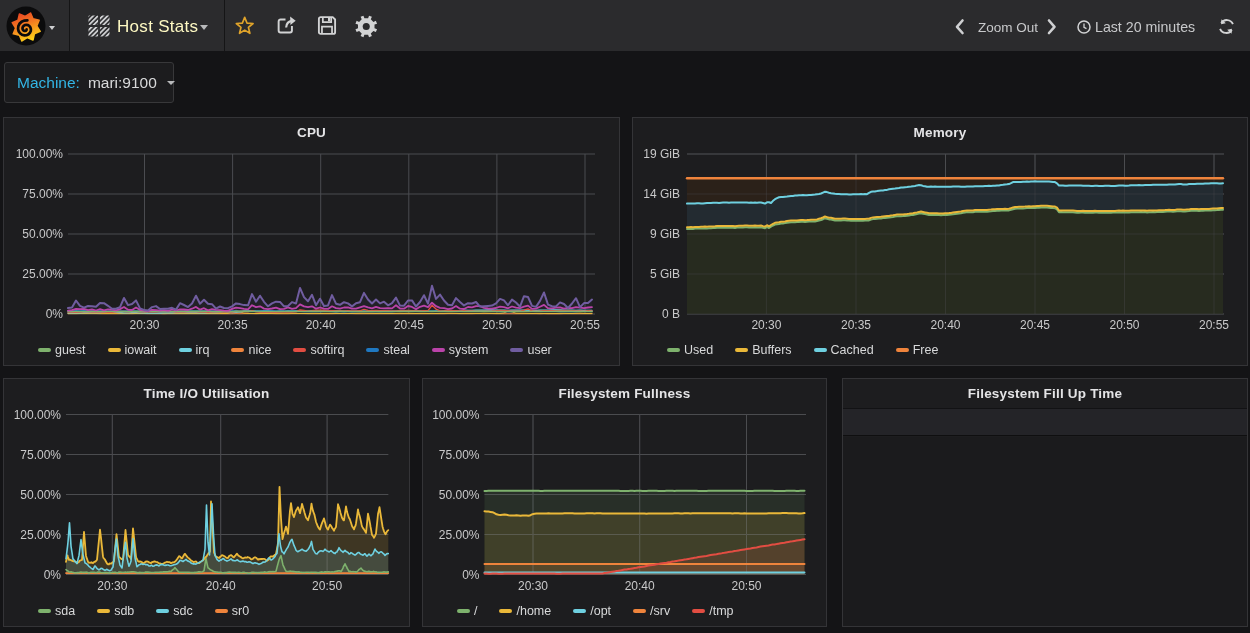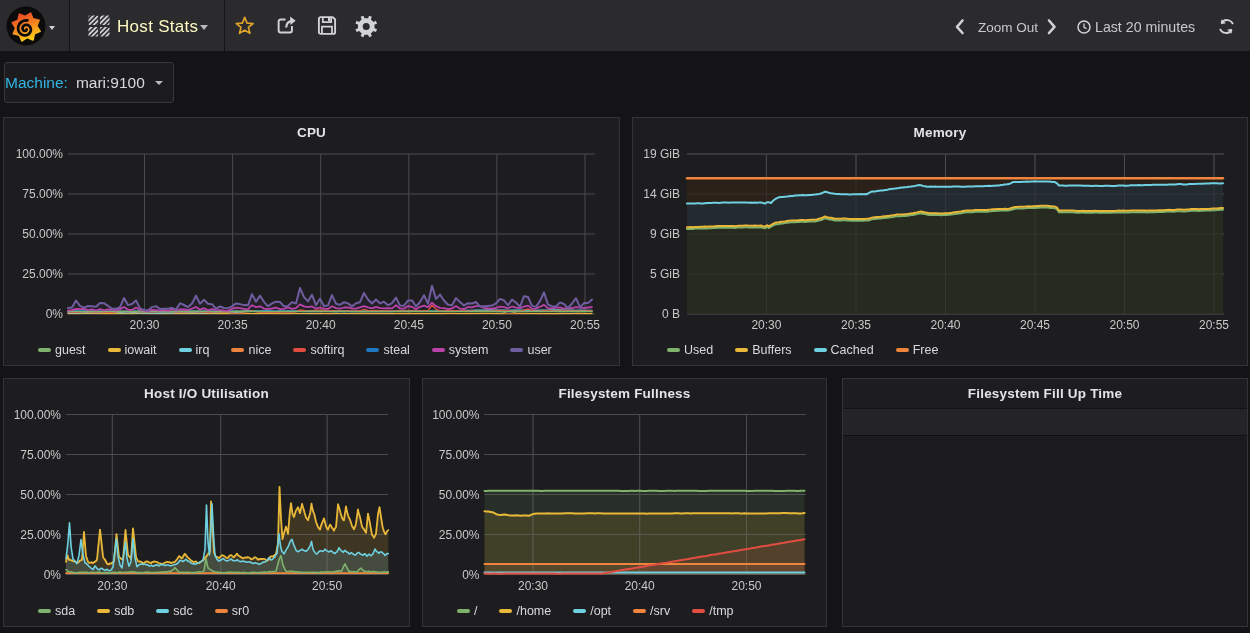--- a/index.html
+++ b/index.html
@@ -14,21 +14,21 @@
 .panel { position:absolute; background:#1d1d1f; border:1px solid #343437; }
 .ptitle { position:absolute; top:7px; left:0; width:100%; text-align:center;
   font-size:13.5px; font-weight:bold; color:#e4e4e6; letter-spacing:0.2px; }
 svg.chart { position:absolute; left:0; top:0; }
 svg.chart text { font-family:"Liberation Sans",sans-serif; font-size:12px; fill:#c9c9ca; }
 .legend { position:absolute; left:34px; top:225px; display:flex; gap:22px; align-items:center;
   font-size:12.5px; color:#d8d9da; white-space:nowrap; }
 .li { display:flex; align-items:center; }
 .sw { display:inline-block; width:13px; height:4px; border-radius:2px; margin-right:4px; }
 .machine { position:absolute; left:4px; top:62px; width:170px; height:41px; background:#1c1c1e;
-  border:1px solid #38383a; border-radius:3px; display:flex; align-items:center; }
+  border:1px solid #38383a; border-radius:3px; display:flex; align-items:center; padding-left:12px; }
 .machine .lab { color:#33b5e5; font-size:15.5px; }
 .machine .val { color:#d8d9da; font-size:15.5px; margin-left:8px; }
 </style></head>
 <body>
 <div class="navbar">
   <div class="nv" style="left:6px;top:5.5px;"><svg width="40" height="40" viewBox="0 0 40 40">
 <defs>
           <linearGradient id="lg" x1="0.15" y1="0" x2="0.55" y2="1">
 <stop offset="0" stop-color="#e93f23"></stop>
             <stop offset="0.45" stop-color="#f27a21"></stop>
@@ -225,21 +225,21 @@
       <line x1="62.0" y1="155.5" x2="384.3" y2="155.5" stroke="#4b4c50" stroke-opacity="0.38" stroke-width="1"></line>
       <line x1="62.0" y1="195.5" x2="384.3" y2="195.5" stroke="#4b4c50" stroke-opacity="0.38" stroke-width="1"></line>
       <line x1="108.3" y1="35.5" x2="108.3" y2="195.5" stroke="#4b4c50" stroke-opacity="0.38" stroke-width="1"></line>
       <line x1="216.7" y1="35.5" x2="216.7" y2="195.5" stroke="#4b4c50" stroke-opacity="0.38" stroke-width="1"></line>
       <line x1="323.1" y1="35.5" x2="323.1" y2="195.5" stroke="#4b4c50" stroke-opacity="0.38" stroke-width="1"></line>
       <polyline fill="none" stroke="#EF843C" stroke-width="1.8" stroke-opacity="1.0" stroke-linejoin="round" stroke-linecap="round" points="62.0,194.1 63.5,194.1 64.0,194.1 65.0,194.1 65.5,194.1 66.5,194.1 67.0,194.1 68.0,194.1 69.0,194.1 69.5,194.1 71.0,194.1 72.0,194.1 72.5,194.1 73.0,194.1 74.0,194.1 75.0,194.1 75.5,194.1 77.0,194.1 78.0,194.1 78.5,194.1 79.0,194.1 80.0,194.1 81.0,194.1 81.5,194.1 82.0,194.1 83.0,194.1 84.0,194.1 84.5,194.1 85.0,194.1 86.0,194.1 87.0,194.1 87.5,194.1 89.0,194.1 90.5,194.1 91.0,194.1 92.0,194.1 93.0,194.1 93.5,194.1 95.0,194.1 96.0,194.1 96.5,194.1 97.0,194.1 98.0,194.1 99.0,194.1 99.5,194.1 101.0,194.1 102.5,194.1 103.0,194.1 104.0,194.1 105.0,194.1 105.5,194.1 107.0,194.1 108.5,194.1 109.0,194.1 110.0,194.1 111.0,194.1 111.5,194.1 112.5,194.1 113.0,194.1 114.0,194.1 114.5,194.1 115.0,194.1 116.0,194.1 117.5,194.1 118.0,194.1 119.0,194.1 120.0,194.1 120.5,194.1 121.5,194.1 122.0,194.1 123.0,194.1 123.5,194.1 124.0,194.1 125.0,194.1 126.5,194.1 127.0,194.1 128.0,194.1 129.0,194.1 129.5,194.1 131.0,194.1 132.0,194.1 132.5,194.1 133.0,194.1 134.0,194.1 135.0,194.1 135.5,194.1 137.0,194.1 138.5,194.1 139.0,194.1 140.0,194.1 141.0,194.1 141.5,194.1 143.0,194.1 144.5,194.1 145.0,194.1 146.0,194.1 147.0,194.1 147.5,194.1 149.0,194.1 150.5,194.1 151.0,194.1 152.0,194.1 153.5,194.1 155.0,194.1 156.5,194.1 158.0,194.1 159.0,194.1 159.5,194.1 161.0,194.1 162.5,194.1 163.0,194.1 164.0,194.1 165.5,194.1 167.0,194.1 168.5,194.1 170.0,194.1 171.0,194.1 171.5,194.1 173.0,194.1 174.5,194.1 175.0,194.1 176.0,194.1 177.5,194.1 178.0,194.1 179.0,194.1 180.5,194.1 181.0,194.1 182.0,194.1 183.5,194.1 184.0,194.1 185.0,194.1 186.5,194.1 187.0,194.1 188.0,194.1 189.5,194.1 190.0,194.1 191.0,194.1 192.0,194.1 192.5,194.1 193.0,194.1 194.0,194.1 195.5,194.1 196.0,194.1 197.0,194.1 198.5,194.1 199.0,194.1 200.0,194.1 201.0,194.1 201.5,194.1 202.0,194.1 202.5,194.1 203.0,194.1 204.0,194.1 204.5,194.1 205.5,194.1 206.0,194.1 207.0,194.1 207.5,194.1 208.0,194.1 208.5,194.1 209.0,194.1 209.5,194.1 210.0,194.1 210.5,194.1 211.0,194.1 212.0,194.1 213.0,194.1 213.5,194.1 215.0,194.1 216.5,194.1 217.0,194.1 218.0,194.1 219.0,194.1 219.5,194.1 221.0,194.1 222.5,194.1 223.0,194.1 224.0,194.1 225.0,194.1 225.5,194.1 227.0,194.1 228.5,194.1 229.0,194.1 230.0,194.1 231.0,194.1 231.5,194.1 233.0,194.1 234.5,194.1 235.0,194.1 236.0,194.1 237.0,194.1 237.5,194.1 239.0,194.1 240.5,194.1 241.0,194.1 242.0,194.1 243.0,194.1 243.5,194.1 245.0,194.1 246.5,194.1 247.0,194.1 248.0,194.1 249.0,194.1 249.5,194.1 251.0,194.1 252.5,194.1 253.0,194.1 254.0,194.1 255.0,194.1 255.5,194.1 257.0,194.1 258.5,194.1 259.0,194.1 260.0,194.1 261.0,194.1 261.5,194.1 263.0,194.1 264.5,194.1 265.0,194.1 266.0,194.1 267.0,194.1 267.5,194.1 269.0,194.1 270.5,194.1 271.0,194.1 272.0,194.1 273.0,194.1 273.5,194.1 274.0,194.1 275.0,194.1 275.5,194.1 276.5,194.1 277.0,194.1 278.0,194.1 278.5,194.1 279.0,194.1 279.5,194.1 280.0,194.1 281.0,194.1 282.0,194.1 282.5,194.1 284.0,194.1 285.5,194.1 286.0,194.1 287.0,194.1 288.0,194.1 288.5,194.1 290.0,194.1 291.5,194.1 292.0,194.1 293.0,194.1 294.0,194.1 294.5,194.1 296.0,194.1 297.0,194.1 297.5,194.1 298.0,194.1 299.0,194.1 300.0,194.1 300.5,194.1 302.0,194.1 303.5,194.1 304.0,194.1 305.0,194.1 306.0,194.1 306.5,194.1 307.5,194.1 308.0,194.1 309.0,194.1 309.5,194.1 310.5,194.1 311.0,194.1 312.0,194.1 312.5,194.1 313.0,194.1 314.0,194.1 315.0,194.1 315.5,194.1 316.0,194.1 317.0,194.1 318.0,194.1 318.5,194.1 319.0,194.1 320.0,194.1 321.0,194.1 321.5,194.1 322.0,194.1 323.0,194.1 324.0,194.1 324.5,194.1 325.0,194.1 326.0,194.1 327.0,194.1 327.5,194.1 328.0,194.1 329.0,194.1 330.0,194.1 330.5,194.1 331.0,194.1 332.0,194.1 333.0,194.1 333.5,194.1 334.0,194.1 335.0,194.1 336.0,194.1 336.5,194.1 337.0,194.1 338.0,194.1 339.0,194.1 339.5,194.1 340.0,194.1 341.0,194.1 342.0,194.1 342.5,194.1 343.0,194.1 344.0,194.1 345.0,194.1 345.5,194.1 346.0,194.1 347.0,194.1 348.0,194.1 348.5,194.1 349.0,194.1 350.0,194.1 351.0,194.1 351.5,194.1 352.0,194.1 353.0,194.1 354.0,194.1 354.5,194.1 355.0,194.1 356.0,194.1 357.0,194.1 357.5,194.1 358.0,194.1 359.0,194.1 360.0,194.1 360.5,194.1 361.0,194.1 362.0,194.1 363.0,194.1 363.5,194.1 364.0,194.1 365.0,194.1 366.0,194.1 366.5,194.1 367.0,194.1 368.0,194.1 369.0,194.1 369.5,194.1 370.0,194.1 371.0,194.1 372.0,194.1 372.5,194.1 373.0,194.1 374.0,194.1 375.0,194.1 375.5,194.1 377.0,194.1 378.5,194.1 379.0,194.1 380.0,194.1 381.0,194.1 381.5,194.1 383.0,194.1 384.3,194.1"></polyline>
       <polyline fill="none" stroke="#7EB26D" stroke-width="1.6" stroke-opacity="1.0" stroke-linejoin="round" stroke-linecap="round" points="62.0,190.7 63.5,191.8 64.0,192.0 65.0,193.0 65.5,193.0 66.5,193.1 67.0,192.8 68.0,193.2 69.0,193.3 69.5,193.6 71.0,193.7 72.0,193.9 72.5,193.7 73.0,193.6 74.0,193.5 75.0,193.6 75.5,193.4 77.0,193.1 78.0,193.3 78.5,193.4 79.0,193.4 80.0,193.4 81.0,193.4 81.5,193.5 82.0,193.1 83.0,193.2 84.0,193.6 84.5,194.0 85.0,194.0 86.0,193.6 87.0,193.3 87.5,193.2 89.0,193.3 90.5,193.4 91.0,193.5 92.0,193.5 93.0,193.6 93.5,193.1 95.0,193.0 96.0,193.0 96.5,193.5 97.0,193.7 98.0,193.8 99.0,193.8 99.5,193.9 101.0,193.6 102.5,193.5 103.0,193.6 104.0,193.9 105.0,194.0 105.5,193.9 107.0,193.8 108.5,193.4 109.0,193.5 110.0,193.3 111.0,193.4 111.5,193.3 112.5,193.7 113.0,193.9 114.0,193.8 114.5,193.3 115.0,193.1 116.0,193.0 117.5,193.3 118.0,193.3 119.0,193.5 120.0,193.3 120.5,193.2 121.5,193.1 122.0,193.2 123.0,193.2 123.5,193.1 124.0,193.2 125.0,193.0 126.5,193.0 127.0,192.8 128.0,192.9 129.0,192.8 129.5,192.8 131.0,193.0 132.0,193.3 132.5,193.4 133.0,193.8 134.0,193.5 135.0,193.7 135.5,193.3 137.0,193.6 138.5,193.5 139.0,193.7 140.0,193.5 141.0,193.3 141.5,193.1 143.0,193.1 144.5,193.1 145.0,193.4 146.0,193.4 147.0,193.5 147.5,193.5 149.0,193.5 150.5,193.4 151.0,193.3 152.0,193.2 153.5,193.2 155.0,193.2 156.5,193.0 158.0,193.1 159.0,193.0 159.5,192.9 161.0,192.9 162.5,192.8 163.0,192.9 164.0,192.7 165.5,192.2 167.0,192.5 168.5,190.9 170.0,189.8 171.0,188.6 171.5,189.3 173.0,191.0 174.5,192.7 175.0,193.1 176.0,193.3 177.5,193.2 178.0,193.2 179.0,193.2 180.5,193.3 181.0,193.4 182.0,193.4 183.5,193.3 184.0,193.2 185.0,193.3 186.5,193.5 187.0,193.6 188.0,193.5 189.5,193.6 190.0,193.6 191.0,193.4 192.0,193.5 192.5,193.2 193.0,193.2 194.0,192.9 195.5,192.9 196.0,192.9 197.0,193.0 198.5,192.7 199.0,192.4 200.0,191.8 201.0,185.3 201.5,182.2 202.0,179.3 202.5,181.8 203.0,184.3 204.0,188.9 204.5,189.1 205.5,189.9 206.0,190.5 207.0,191.0 207.5,191.2 208.0,191.5 208.5,191.8 209.0,192.2 209.5,192.3 210.0,192.6 210.5,192.9 211.0,192.8 212.0,193.0 213.0,193.0 213.5,193.3 215.0,193.2 216.5,193.4 217.0,193.3 218.0,193.7 219.0,193.7 219.5,193.9 221.0,193.6 222.5,193.6 223.0,193.4 224.0,193.2 225.0,193.1 225.5,193.1 227.0,193.3 228.5,193.4 229.0,193.4 230.0,193.3 231.0,193.4 231.5,193.4 233.0,193.5 234.5,193.2 235.0,193.3 236.0,193.5 237.0,193.8 237.5,193.7 239.0,193.4 240.5,193.4 241.0,193.6 242.0,193.7 243.0,193.7 243.5,194.1 245.0,194.2 246.5,193.9 247.0,193.6 248.0,193.4 249.0,193.4 249.5,193.3 251.0,193.5 252.5,193.6 253.0,193.8 254.0,193.6 255.0,193.6 255.5,193.5 257.0,193.4 258.5,193.4 259.0,193.4 260.0,193.1 261.0,192.9 261.5,193.1 263.0,193.2 264.5,192.9 265.0,192.6 266.0,192.7 267.0,192.6 267.5,192.7 269.0,192.6 270.5,192.7 271.0,192.6 272.0,192.3 273.0,188.4 273.5,186.5 274.0,184.6 275.0,181.0 275.5,179.6 276.5,177.6 277.0,176.6 278.0,181.4 278.5,183.8 279.0,186.0 279.5,187.2 280.0,188.2 281.0,190.3 282.0,192.2 282.5,192.5 284.0,192.5 285.5,192.4 286.0,192.1 287.0,192.3 288.0,192.6 288.5,192.4 290.0,192.6 291.5,192.8 292.0,193.1 293.0,192.9 294.0,193.0 294.5,192.9 296.0,193.1 297.0,193.2 297.5,193.4 298.0,193.4 299.0,193.5 300.0,193.4 300.5,193.5 302.0,193.3 303.5,193.3 304.0,193.3 305.0,193.4 306.0,193.5 306.5,193.2 307.5,193.4 308.0,193.2 309.0,193.3 309.5,193.4 310.5,193.4 311.0,193.2 312.0,193.4 312.5,193.4 313.0,193.6 314.0,193.5 315.0,193.7 315.5,193.4 316.0,193.4 317.0,192.9 318.0,193.1 318.5,193.0 319.0,193.2 320.0,193.1 321.0,192.9 321.5,192.9 322.0,192.9 323.0,193.0 324.0,192.8 324.5,192.7 325.0,192.8 326.0,193.0 327.0,193.0 327.5,193.0 328.0,192.9 329.0,193.0 330.0,192.9 330.5,192.8 331.0,192.5 332.0,192.4 333.0,192.1 333.5,192.2 334.0,191.8 335.0,191.9 336.0,191.7 336.5,192.2 337.0,192.7 338.0,191.0 339.0,189.1 339.5,187.5 340.0,186.8 341.0,184.8 342.0,186.9 342.5,187.5 343.0,189.0 344.0,190.7 345.0,192.7 345.5,192.3 346.0,192.4 347.0,192.6 348.0,192.7 348.5,192.7 349.0,192.6 350.0,192.7 351.0,192.8 351.5,192.9 352.0,193.3 353.0,192.8 354.0,191.8 354.5,191.1 355.0,190.5 356.0,189.9 357.0,189.1 357.5,189.7 358.0,190.2 359.0,191.4 360.0,192.1 360.5,192.1 361.0,192.1 362.0,192.6 363.0,192.8 363.5,192.7 364.0,192.4 365.0,192.4 366.0,192.6 366.5,192.7 367.0,192.9 368.0,192.8 369.0,192.7 369.5,192.3 370.0,192.6 371.0,192.7 372.0,193.0 372.5,192.9 373.0,193.1 374.0,193.4 375.0,193.4 375.5,193.2 377.0,193.2 378.5,193.1 379.0,193.0 380.0,192.9 381.0,193.0 381.5,193.1 383.0,193.1 384.3,192.9"></polyline>
       <polyline fill="none" stroke="#EAB839" stroke-width="1.8" stroke-opacity="1.0" stroke-linejoin="round" stroke-linecap="round" points="62.0,182.8 63.5,176.5 64.0,178.1 65.0,180.9 65.5,180.7 66.5,180.8 67.0,181.3 68.0,181.8 69.0,182.0 69.5,182.3 71.0,182.2 72.0,183.1 72.5,183.2 73.0,184.2 74.0,183.5 75.0,182.9 75.5,181.9 77.0,181.2 78.0,180.9 78.5,174.2 79.0,167.0 80.0,152.9 81.0,164.8 81.5,171.1 82.0,176.7 83.0,179.9 84.0,182.8 84.5,183.3 85.0,183.8 86.0,183.5 87.0,183.9 87.5,183.3 89.0,184.1 90.5,182.6 91.0,182.9 92.0,182.0 93.0,180.7 93.5,175.5 95.0,160.7 96.0,150.7 96.5,154.9 97.0,158.9 98.0,168.4 99.0,177.4 99.5,179.0 101.0,180.7 102.5,183.5 103.0,184.5 104.0,185.3 105.0,185.4 105.5,184.4 107.0,184.7 108.5,183.5 109.0,183.4 110.0,182.1 111.0,171.3 111.5,165.7 112.5,155.1 113.0,159.6 114.0,168.9 114.5,173.5 115.0,178.1 116.0,178.6 117.5,180.2 118.0,180.0 119.0,180.9 120.0,168.4 120.5,162.8 121.5,151.0 122.0,156.0 123.0,165.8 123.5,170.8 124.0,175.8 125.0,177.2 126.5,178.8 127.0,180.0 128.0,164.5 129.0,149.3 129.5,153.8 131.0,168.1 132.0,177.5 132.5,179.0 133.0,180.1 134.0,182.2 135.0,182.8 135.5,182.3 137.0,182.7 138.5,183.6 139.0,184.5 140.0,183.9 141.0,183.3 141.5,182.7 143.0,182.4 144.5,182.8 145.0,183.6 146.0,183.7 147.0,184.2 147.5,183.4 149.0,182.9 150.5,182.4 151.0,182.5 152.0,182.8 153.5,183.2 155.0,184.4 156.5,184.5 158.0,185.0 159.0,184.7 159.5,184.5 161.0,183.6 162.5,183.0 163.0,182.7 164.0,183.2 165.5,183.1 167.0,184.2 168.5,183.4 170.0,183.3 171.0,182.5 171.5,182.3 173.0,180.3 174.5,178.0 175.0,177.1 176.0,177.5 177.5,179.4 178.0,179.4 179.0,177.8 180.5,175.1 181.0,174.9 182.0,176.2 183.5,178.1 184.0,178.6 185.0,179.4 186.5,180.8 187.0,181.5 188.0,182.1 189.5,183.1 190.0,183.0 191.0,182.7 192.0,182.5 192.5,182.8 193.0,183.9 194.0,184.1 195.5,184.1 196.0,183.3 197.0,182.6 198.5,181.4 199.0,181.5 200.0,180.2 201.0,178.7 201.5,178.2 202.0,177.8 202.5,177.6 203.0,176.4 204.0,175.0 204.5,174.2 205.5,173.2 206.0,172.5 207.0,122.5 207.5,130.0 208.0,138.4 208.5,146.8 209.0,156.0 209.5,164.5 210.0,173.4 210.5,174.7 211.0,175.8 212.0,177.6 213.0,178.3 213.5,178.2 215.0,179.0 216.5,177.5 217.0,177.1 218.0,176.2 219.0,176.5 219.5,176.7 221.0,177.6 222.5,178.9 223.0,178.9 224.0,179.0 225.0,177.2 225.5,176.8 227.0,176.1 228.5,177.2 229.0,178.0 230.0,178.3 231.0,176.9 231.5,176.4 233.0,174.7 234.5,176.7 235.0,176.9 236.0,177.6 237.0,178.1 237.5,178.7 239.0,179.4 240.5,178.7 241.0,178.5 242.0,178.7 243.0,178.6 243.5,178.0 245.0,178.5 246.5,179.4 247.0,180.3 248.0,180.3 249.0,179.8 249.5,179.1 251.0,178.2 252.5,179.1 253.0,179.7 254.0,180.7 255.0,180.0 255.5,180.4 257.0,179.9 258.5,180.0 259.0,179.8 260.0,179.8 261.0,180.3 261.5,180.6 263.0,181.8 264.5,180.8 265.0,179.8 266.0,178.0 267.0,177.3 267.5,177.3 269.0,177.5 270.5,176.1 271.0,175.8 272.0,174.9 273.0,169.6 273.5,166.8 274.0,163.8 275.0,126.5 275.5,107.8 276.5,129.1 277.0,139.2 278.0,153.2 278.5,160.1 279.0,158.2 279.5,156.1 280.0,154.1 281.0,151.0 282.0,147.6 282.5,149.2 284.0,154.8 285.5,137.4 286.0,131.7 287.0,124.2 288.0,131.1 288.5,134.9 290.0,138.1 291.5,133.1 292.0,131.4 293.0,130.0 294.0,128.2 294.5,129.6 296.0,134.2 297.0,129.6 297.5,127.6 298.0,124.8 299.0,128.3 300.0,131.5 300.5,133.5 302.0,138.4 303.5,140.6 304.0,141.2 305.0,137.8 306.0,134.8 306.5,132.1 307.5,124.6 308.0,127.6 309.0,131.9 309.5,133.2 310.5,135.9 311.0,138.2 312.0,142.8 312.5,144.1 313.0,145.3 314.0,147.8 315.0,149.6 315.5,150.0 316.0,150.6 317.0,146.9 318.0,144.1 318.5,142.9 319.0,142.0 320.0,139.4 321.0,143.2 321.5,145.1 322.0,147.4 323.0,149.4 324.0,150.6 324.5,149.3 325.0,148.0 326.0,145.7 327.0,146.9 327.5,147.5 328.0,148.8 329.0,150.0 330.0,151.7 330.5,150.2 331.0,149.7 332.0,147.8 333.0,137.1 333.5,131.3 334.0,125.2 335.0,128.2 336.0,131.8 336.5,133.9 337.0,135.5 338.0,138.8 339.0,140.5 339.5,141.3 340.0,141.4 341.0,134.2 342.0,127.5 342.5,130.1 343.0,132.8 344.0,136.0 345.0,139.0 345.5,139.4 346.0,140.7 347.0,143.7 348.0,147.1 348.5,147.9 349.0,148.5 350.0,150.4 351.0,147.5 351.5,146.7 352.0,144.4 353.0,137.5 354.0,130.5 354.5,132.9 355.0,134.8 356.0,138.2 357.0,142.7 357.5,145.2 358.0,147.4 359.0,149.1 360.0,150.4 360.5,151.3 361.0,152.1 362.0,153.9 363.0,144.5 363.5,139.4 364.0,134.7 365.0,139.3 366.0,144.4 366.5,147.5 367.0,150.2 368.0,155.9 369.0,157.0 369.5,157.9 370.0,158.8 371.0,156.9 372.0,154.7 372.5,149.7 373.0,145.0 374.0,135.0 375.0,130.6 375.5,128.1 377.0,138.0 378.5,147.4 379.0,149.3 380.0,152.4 381.0,154.5 381.5,155.3 383.0,152.3 384.3,151.1"></polyline>
       <polyline fill="none" stroke="#6ED0E0" stroke-width="1.6" stroke-opacity="1.0" stroke-linejoin="round" stroke-linecap="round" points="62.0,179.7 63.5,167.6 64.0,163.0 65.0,150.1 65.5,143.8 66.5,159.1 67.0,167.1 68.0,173.5 69.0,180.2 69.5,180.1 71.0,182.6 72.0,183.4 72.5,184.2 73.0,184.5 74.0,180.4 75.0,176.4 75.5,172.7 77.0,160.6 78.0,168.5 78.5,171.8 79.0,175.6 80.0,179.7 81.0,183.8 81.5,184.2 82.0,184.3 83.0,185.1 84.0,186.1 84.5,186.8 85.0,187.4 86.0,188.1 87.0,189.0 87.5,189.4 89.0,190.5 90.5,187.7 91.0,186.9 92.0,188.1 93.0,189.5 93.5,189.8 95.0,190.9 96.0,190.3 96.5,189.7 97.0,189.3 98.0,189.5 99.0,190.2 99.5,190.5 101.0,191.4 102.5,190.5 103.0,190.3 104.0,191.0 105.0,191.6 105.5,191.8 107.0,191.2 108.5,188.7 109.0,188.0 110.0,179.3 111.0,170.3 111.5,166.8 112.5,160.1 113.0,166.0 114.0,176.8 114.5,179.4 115.0,181.4 116.0,186.1 117.5,188.2 118.0,189.0 119.0,180.9 120.0,173.1 120.5,169.7 121.5,163.4 122.0,168.5 123.0,179.3 123.5,181.1 124.0,183.4 125.0,187.3 126.5,183.6 127.0,182.2 128.0,171.0 129.0,159.8 129.5,164.8 131.0,179.0 132.0,183.2 132.5,185.7 133.0,187.7 134.0,186.8 135.0,185.8 135.5,185.8 137.0,184.8 138.5,185.3 139.0,185.5 140.0,185.3 141.0,185.2 141.5,185.6 143.0,185.5 144.5,186.4 145.0,187.0 146.0,187.0 147.0,186.4 147.5,186.2 149.0,187.3 150.5,186.8 151.0,186.2 152.0,185.9 153.5,186.1 155.0,187.0 156.5,185.7 158.0,185.4 159.0,185.6 159.5,186.0 161.0,186.4 162.5,186.1 163.0,186.0 164.0,186.0 165.5,186.6 167.0,186.8 168.5,186.3 170.0,185.7 171.0,185.5 171.5,185.5 173.0,184.8 174.5,183.4 175.0,182.7 176.0,181.3 177.5,181.8 178.0,182.0 179.0,182.5 180.5,181.4 181.0,181.1 182.0,180.4 183.5,181.9 184.0,181.8 185.0,182.6 186.5,183.2 187.0,184.0 188.0,184.6 189.5,185.1 190.0,184.8 191.0,185.1 192.0,184.9 192.5,184.7 193.0,184.4 194.0,184.1 195.5,183.2 196.0,183.2 197.0,182.6 198.5,181.6 199.0,181.3 200.0,175.7 201.0,170.2 201.5,155.3 202.0,140.5 202.5,126.1 203.0,138.4 204.0,163.2 204.5,167.4 205.5,176.0 206.0,166.4 207.0,146.7 207.5,135.7 208.0,124.8 208.5,135.2 209.0,145.4 209.5,155.4 210.0,163.2 210.5,169.9 211.0,176.6 212.0,178.1 213.0,180.5 213.5,180.8 215.0,182.1 216.5,180.9 217.0,181.1 218.0,180.3 219.0,179.5 219.5,179.7 221.0,181.1 222.5,181.8 223.0,182.1 224.0,181.6 225.0,181.2 225.5,180.9 227.0,179.8 228.5,181.4 229.0,181.3 230.0,181.7 231.0,181.8 231.5,181.8 233.0,180.8 234.5,181.7 235.0,182.1 236.0,182.6 237.0,182.6 237.5,182.4 239.0,182.1 240.5,182.7 241.0,182.5 242.0,182.6 243.0,183.3 243.5,183.3 245.0,182.7 246.5,183.0 247.0,183.6 248.0,184.0 249.0,184.6 249.5,184.3 251.0,183.7 252.5,184.3 253.0,184.3 254.0,184.7 255.0,185.4 255.5,185.1 257.0,184.5 258.5,183.6 259.0,183.1 260.0,183.1 261.0,183.0 261.5,182.8 263.0,181.3 264.5,179.3 265.0,178.8 266.0,179.9 267.0,181.0 267.5,180.9 269.0,179.8 270.5,178.2 271.0,177.6 272.0,175.5 273.0,174.4 273.5,169.2 274.0,164.5 275.0,154.8 275.5,159.1 276.5,167.0 277.0,169.0 278.0,172.8 278.5,172.8 279.0,173.4 279.5,174.1 280.0,174.8 281.0,172.9 282.0,171.2 282.5,170.1 284.0,168.0 285.5,164.3 286.0,163.1 287.0,161.4 288.0,160.3 288.5,161.9 290.0,166.4 291.5,169.8 292.0,171.2 293.0,172.2 294.0,172.7 294.5,172.2 296.0,171.5 297.0,170.8 297.5,170.8 298.0,170.2 299.0,171.0 300.0,171.6 300.5,171.7 302.0,172.3 303.5,170.9 304.0,170.5 305.0,169.0 306.0,166.9 306.5,165.7 307.5,162.4 308.0,165.1 309.0,170.4 309.5,171.1 310.5,172.7 311.0,173.7 312.0,174.7 312.5,174.8 313.0,174.9 314.0,173.6 315.0,172.6 315.5,172.3 316.0,172.0 317.0,171.7 318.0,172.0 318.5,172.3 319.0,172.4 320.0,171.5 321.0,170.1 321.5,170.9 322.0,171.2 323.0,171.9 324.0,172.3 324.5,172.6 325.0,173.0 326.0,172.4 327.0,171.5 327.5,172.2 328.0,172.5 329.0,173.3 330.0,174.2 330.5,174.0 331.0,174.6 332.0,173.2 333.0,173.0 333.5,171.6 334.0,171.1 335.0,168.7 336.0,170.4 336.5,170.8 337.0,171.6 338.0,172.2 339.0,173.3 339.5,172.6 340.0,172.4 341.0,171.3 342.0,172.5 342.5,172.6 343.0,173.0 344.0,173.5 345.0,174.9 345.5,175.0 346.0,174.8 347.0,173.6 348.0,174.1 348.5,174.5 349.0,175.1 350.0,175.5 351.0,176.1 351.5,175.8 352.0,175.4 353.0,174.4 354.0,173.5 354.5,173.5 355.0,173.6 356.0,174.6 357.0,175.4 357.5,175.5 358.0,175.6 359.0,176.2 360.0,175.3 360.5,174.9 361.0,174.8 362.0,176.1 363.0,177.1 363.5,176.7 364.0,176.0 365.0,175.1 366.0,176.0 366.5,176.5 367.0,176.8 368.0,175.7 369.0,174.8 369.5,173.5 370.0,172.4 371.0,170.1 372.0,171.8 372.5,172.1 373.0,172.8 374.0,173.4 375.0,174.3 375.5,173.4 377.0,172.7 378.5,173.7 379.0,174.4 380.0,175.1 381.0,176.4 381.5,175.9 383.0,174.6 384.3,174.6"></polyline>
     </svg>
-  <div class="ptitle">Host I/O Utilisation</div>
+  <div class="ptitle">Time I/O Utilisation</div>
   <div class="legend">
       <span class="li"><span class="sw" style="background:#7EB26D"></span>sda</span>
       <span class="li"><span class="sw" style="background:#EAB839"></span>sdb</span>
       <span class="li"><span class="sw" style="background:#6ED0E0"></span>sdc</span>
       <span class="li"><span class="sw" style="background:#EF843C"></span>sr0</span>
     </div>
 </div>
 
 <div class="panel" style="left:422px;top:378px;width:405px;height:249px;">
   <svg class="chart" width="403" height="247">

